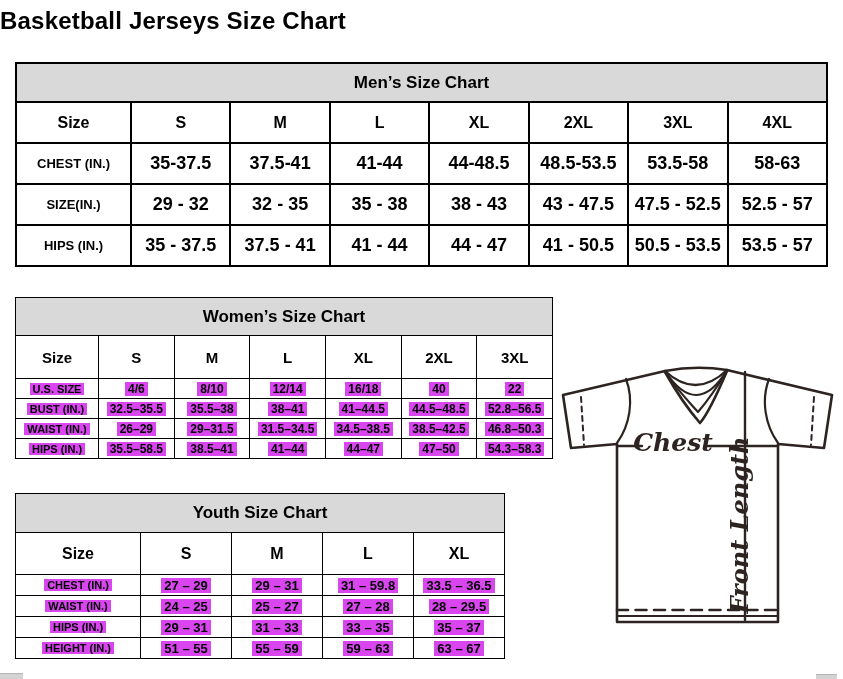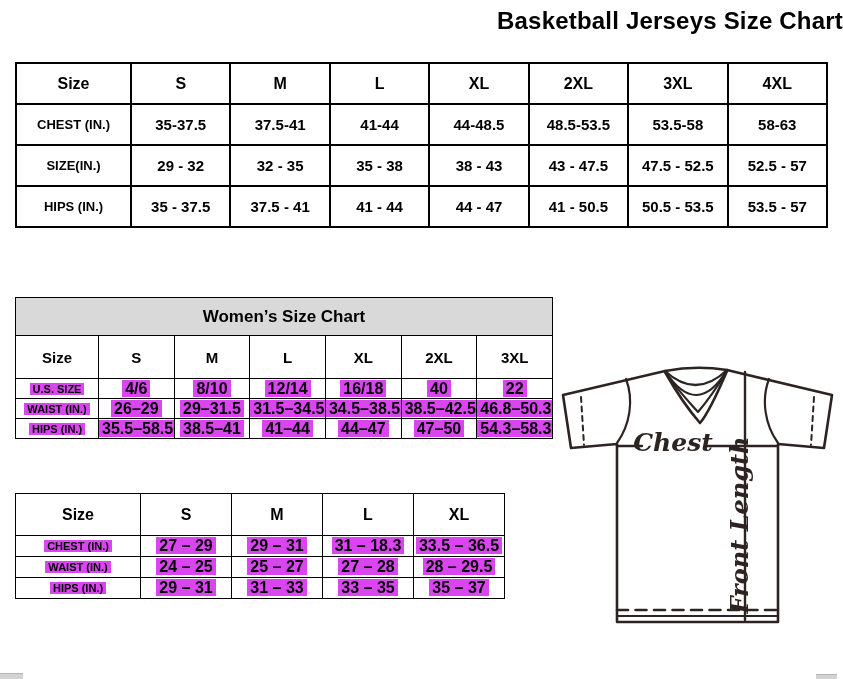--- a/index.html
+++ b/index.html
@@ -1,53 +1,53 @@
 <!DOCTYPE html>
 <html><head>
 <meta charset="utf-8">
 <style>
   html,body{margin:0;padding:0;}
   body{
     width:843px;height:679px;position:relative;background:#ffffff;
     font-family:"Liberation Sans",sans-serif;color:#000;overflow:hidden;
   }
   .page-title{
-    position:absolute;top:7px;left:0;width:843px;text-align:right;
+    position:absolute;top:7px;left:0;width:843px;text-align:left;
     font-size:24px;font-weight:bold;letter-spacing:0.2px;
   }
   table{
     position:absolute;border-collapse:collapse;table-layout:fixed;background:#fff;
   }
   th,td{
     border:2px solid #000;text-align:center;vertical-align:middle;
     font-weight:bold;color:#000;padding:0;overflow:hidden;white-space:nowrap;
   }
   .caption-row th{background:#d9d9d9;}
   
   .t-men{left:15px;top:62px;width:813px;}
   .t-men col.label-col{width:115px;}
   .t-men .caption-row th{height:37px;font-size:17px;}
   .t-men .header-row th{height:39px;font-size:16px;}
-  .t-men tbody td{height:39px;font-size:15px;}
+  .t-men tbody td{height:39px;font-size:18px;}
   .t-men tbody td.rowlabel{font-size:13px;}
   
   .t-women{left:15px;top:297px;width:538px;}
   .t-women th,.t-women td{border-width:1.5px;}
   .t-women col.label-col{width:83px;}
   .t-women .caption-row th{height:37px;font-size:17px;}
   .t-women .header-row th{height:42px;font-size:15px;}
-  .t-women tbody td{height:19px;font-size:16px;}
+  .t-women tbody td{height:19px;font-size:12px;}
   .t-women tbody td.rowlabel{font-size:11px;}
   
   .t-youth{left:15px;top:493px;width:490px;}
   .t-youth th,.t-youth td{border-width:1.5px;}
   .t-youth col.label-col{width:125px;}
   .t-youth .caption-row th{height:38px;font-size:17px;}
   .t-youth .header-row th{height:41px;font-size:16px;}
-  .t-youth tbody td{height:20px;font-size:16px;}
+  .t-youth tbody td{height:20px;font-size:13px;}
   .t-youth tbody td.rowlabel{font-size:11px;}
   
   .t-women tbody .v,.t-youth tbody .v{background:#d946ef;padding:0 3px;}
   
   .jersey{position:absolute;left:550px;top:355px;width:293px;height:280px;}
   .jersey text{
     font-family:"DejaVu Serif","Liberation Serif",serif;
     font-style:italic;font-weight:bold;fill:#2d2421;
   }
   
@@ -65,20 +65,23 @@
       <col class="label-col">
       <col>
       <col>
       <col>
       <col>
       <col>
       <col>
       <col>
     </colgroup>
     <thead>
+      <tr class="caption-row">
+        <th colspan="8">Men’s Size Chart</th>
+      </tr>
       <tr class="header-row">
         <th>Size</th>
         <th>S</th>
         <th>M</th>
         <th>L</th>
         <th>XL</th>
         <th>2XL</th>
         <th>3XL</th>
         <th>4XL</th>
       </tr>
@@ -144,20 +147,29 @@
       <tr>
         <td class="rowlabel"><span class="v">U.S. SIZE</span></td>
         <td><span class="v">4/6</span></td>
         <td><span class="v">8/10</span></td>
         <td><span class="v">12/14</span></td>
         <td><span class="v">16/18</span></td>
         <td><span class="v">40</span></td>
         <td><span class="v">22</span></td>
       </tr>
       <tr>
+        <td class="rowlabel"><span class="v">BUST (IN.)</span></td>
+        <td><span class="v">32.5–35.5</span></td>
+        <td><span class="v">35.5–38</span></td>
+        <td><span class="v">38–41</span></td>
+        <td><span class="v">41–44.5</span></td>
+        <td><span class="v">44.5–48.5</span></td>
+        <td><span class="v">52.8–56.5</span></td>
+      </tr>
+      <tr>
         <td class="rowlabel"><span class="v">WAIST (IN.)</span></td>
         <td><span class="v">26–29</span></td>
         <td><span class="v">29–31.5</span></td>
         <td><span class="v">31.5–34.5</span></td>
         <td><span class="v">34.5–38.5</span></td>
         <td><span class="v">38.5–42.5</span></td>
         <td><span class="v">46.8–50.3</span></td>
       </tr>
       <tr>
         <td class="rowlabel"><span class="v">HIPS (IN.)</span></td>
@@ -172,49 +184,59 @@
   </table>
 <table class="t-youth">
     <colgroup>
       <col class="label-col">
       <col>
       <col>
       <col>
       <col>
     </colgroup>
     <thead>
+      <tr class="caption-row">
+        <th colspan="5">Youth Size Chart</th>
+      </tr>
       <tr class="header-row">
         <th>Size</th>
         <th>S</th>
         <th>M</th>
         <th>L</th>
         <th>XL</th>
       </tr>
     </thead>
     <tbody>
       <tr>
         <td class="rowlabel"><span class="v">CHEST (IN.)</span></td>
         <td><span class="v">27 – 29</span></td>
         <td><span class="v">29 – 31</span></td>
-        <td><span class="v">31 – 18.3</span></td>
+        <td><span class="v">31 – 59.8</span></td>
         <td><span class="v">33.5 – 36.5</span></td>
       </tr>
       <tr>
         <td class="rowlabel"><span class="v">WAIST (IN.)</span></td>
         <td><span class="v">24 – 25</span></td>
         <td><span class="v">25 – 27</span></td>
         <td><span class="v">27 – 28</span></td>
         <td><span class="v">28 – 29.5</span></td>
       </tr>
       <tr>
         <td class="rowlabel"><span class="v">HIPS (IN.)</span></td>
         <td><span class="v">29 – 31</span></td>
         <td><span class="v">31 – 33</span></td>
         <td><span class="v">33 – 35</span></td>
         <td><span class="v">35 – 37</span></td>
+      </tr>
+      <tr>
+        <td class="rowlabel"><span class="v">HEIGHT (IN.)</span></td>
+        <td><span class="v">51 – 55</span></td>
+        <td><span class="v">55 – 59</span></td>
+        <td><span class="v">59 – 63</span></td>
+        <td><span class="v">63 – 67</span></td>
       </tr>
     </tbody>
   </table>
 
 <svg class="jersey" viewBox="0 0 293 280" xmlns="http://www.w3.org/2000/svg">
   <g fill="none" stroke="#2d2421" stroke-width="2.6" stroke-linejoin="round" stroke-linecap="round">
 
     <path fill="#ffffff" d="M115,16 Q146,10 177,15 L282,40 L274,93 L228,89 L228,267 L67,267 L67,89 L21,93 L13,40 Z"></path>
 
     <path stroke-width="2.2" d="M115,16 Q146,44.5 177,15"></path>

